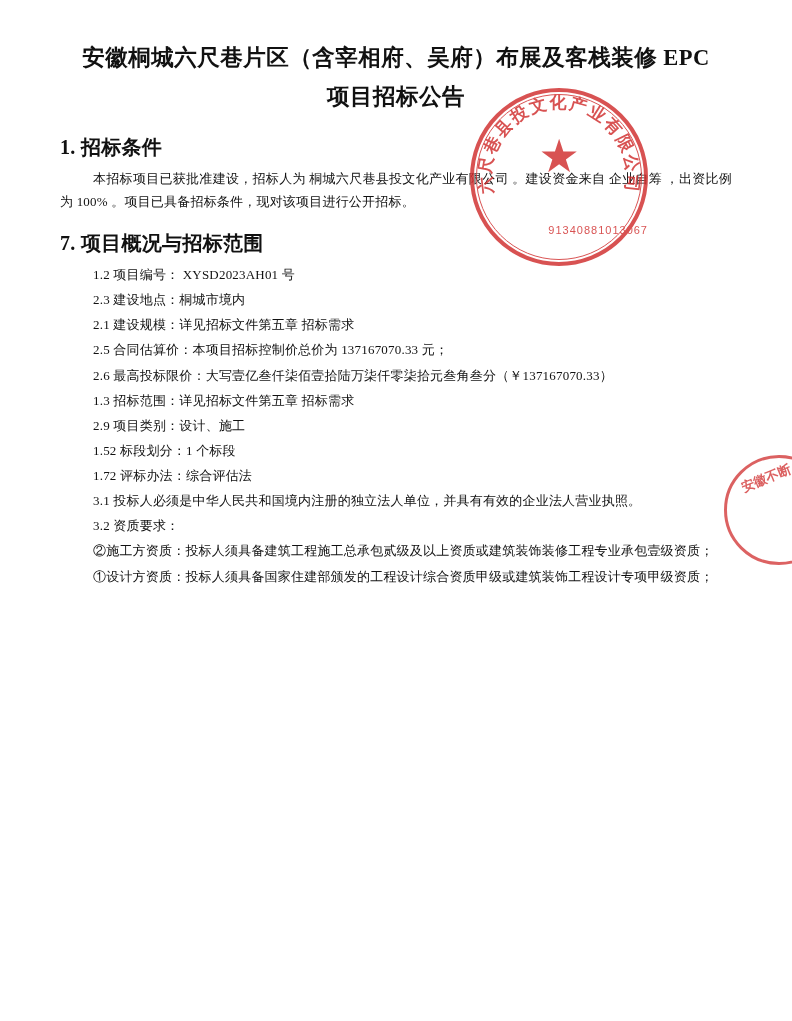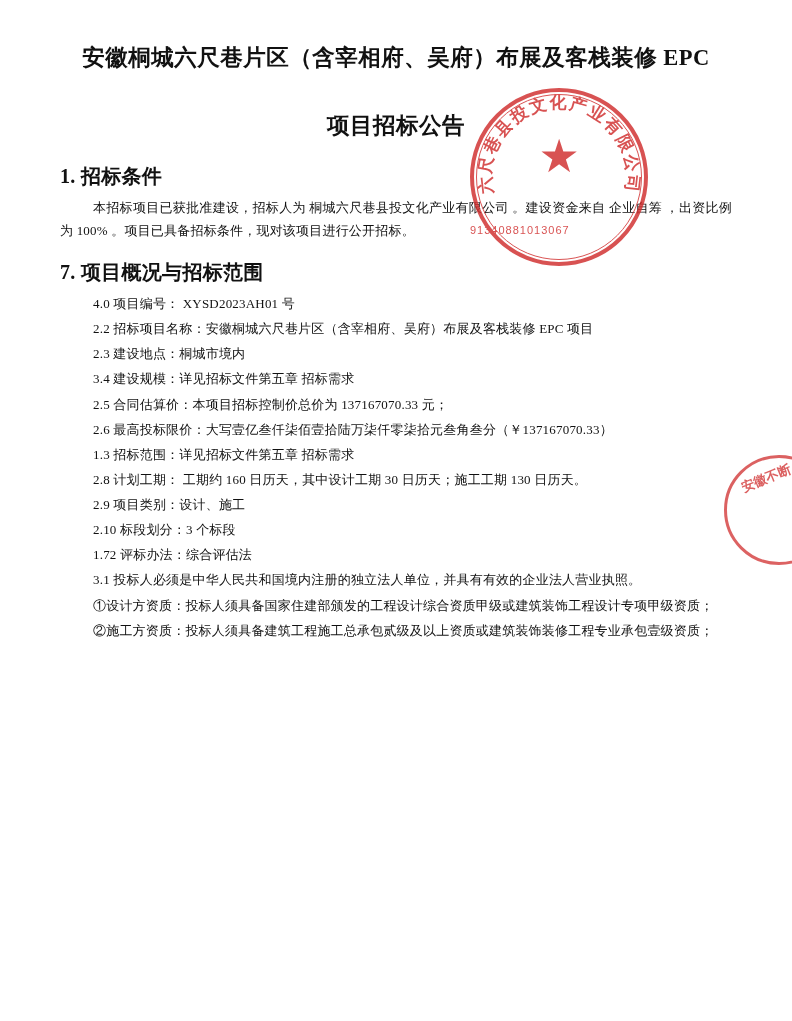--- a/index.html
+++ b/index.html
@@ -25,21 +25,20 @@
   .doc-title {
     text-align: center;
     font-size: 22.5px;
     font-weight: bold;
     line-height: 1.75;
     letter-spacing: 0.5px;
     margin: 6px 0 2px 0;
   }
   .doc-title .line2 {
     display: block;
-    margin-top: 29px;
   }
   h2.section {
     font-size: 20px;
     font-weight: bold;
     margin: 14px 0 4px 0;
     line-height: 1.6;
     letter-spacing: 0.3px;
   }
   p.para {
     font-size: 13px;
@@ -97,21 +96,21 @@
     fill: #d02d2d;
     font-family: "Liberation Serif", serif;
     font-size: 17px;
     font-weight: bold;
     letter-spacing: 2px;
   }
   .seal-code {
     position: absolute;
     width: 100%;
     bottom: 30px;
-    text-align: left;
+    text-align: right;
     color: #d02d2d;
     font-size: 11px;
     font-family: "Liberation Sans", sans-serif;
     letter-spacing: 1px;
   }
   .seal-side {
     right: -42px;
     top: 455px;
     width: 110px;
     height: 110px;
@@ -144,35 +143,34 @@
 
   <div class="doc-title">
     <span>安徽桐城六尺巷片区（含宰相府、吴府）布展及客栈装修 EPC</span>
     <span class="line2">项目招标公告</span>
   </div>
 
   <h2 class="section">1. 招标条件</h2>
   <p class="para indent">本招标项目已获批准建设，招标人为 桐城六尺巷县投文化产业有限公司 。建设资金来自 企业自筹 ，出资比例为 100% 。项目已具备招标条件，现对该项目进行公开招标。</p>
 
   <h2 class="section">7. 项目概况与招标范围</h2>
-  <p class="para indent">4.0 项目编号： XYSD2023AH01 号</p>
-  <p class="para indent">2.2 招标项目名称：安徽桐城六尺巷片区（含宰相府、吴府）布展及客栈装修 EPC 项目</p>
+  <p class="para indent">1.2 项目编号： XYSD2023AH01 号</p>
   <p class="para indent">2.3 建设地点：桐城市境内</p>
-  <p class="para indent">3.4 建设规模：详见招标文件第五章 招标需求</p>
+  <p class="para indent">2.1 建设规模：详见招标文件第五章 招标需求</p>
   <p class="para indent">2.5 合同估算价：本项目招标控制价总价为 137167070.33 元；</p>
   <p class="para indent">2.6 最高投标限价：大写壹亿叁仟柒佰壹拾陆万柒仟零柒拾元叁角叁分（￥137167070.33）</p>
   <p class="para indent">1.3 招标范围：详见招标文件第五章 招标需求</p>
-  <p class="para indent">2.8 计划工期： 工期约 160 日历天，其中设计工期 30 日历天；施工工期 130 日历天。</p>
   <p class="para indent">2.9 项目类别：设计、施工</p>
-  <p class="para indent">2.10 标段划分：3 个标段</p>
+  <p class="para indent">1.52 标段划分：1 个标段</p>
   <p class="para indent">1.72 评标办法：综合评估法</p>
 
   <p class="para indent">3.1 投标人必须是中华人民共和国境内注册的独立法人单位，并具有有效的企业法人营业执照。</p>
+  <p class="para indent">3.2 资质要求：</p>
+  <p class="para indent">②施工方资质：投标人须具备建筑工程施工总承包贰级及以上资质或建筑装饰装修工程专业承包壹级资质；</p>
   <p class="para indent">①设计方资质：投标人须具备国家住建部颁发的工程设计综合资质甲级或建筑装饰工程设计专项甲级资质；</p>
-  <p class="para indent">②施工方资质：投标人须具备建筑工程施工总承包贰级及以上资质或建筑装饰装修工程专业承包壹级资质；</p>
 
   <div class="seal seal-main">
     <div class="ring"></div>
     <div class="ring2"></div>
     <svg class="seal-arc" viewBox="0 0 178 178">
       <defs>
         <path id="arcpath" d="M 22,100 A 68,68 0 1 1 156,100"></path>
       </defs>
       <text>
         <textPath href="#arcpath" startOffset="50%" text-anchor="middle">六尺巷县投文化产业有限公司</textPath>

